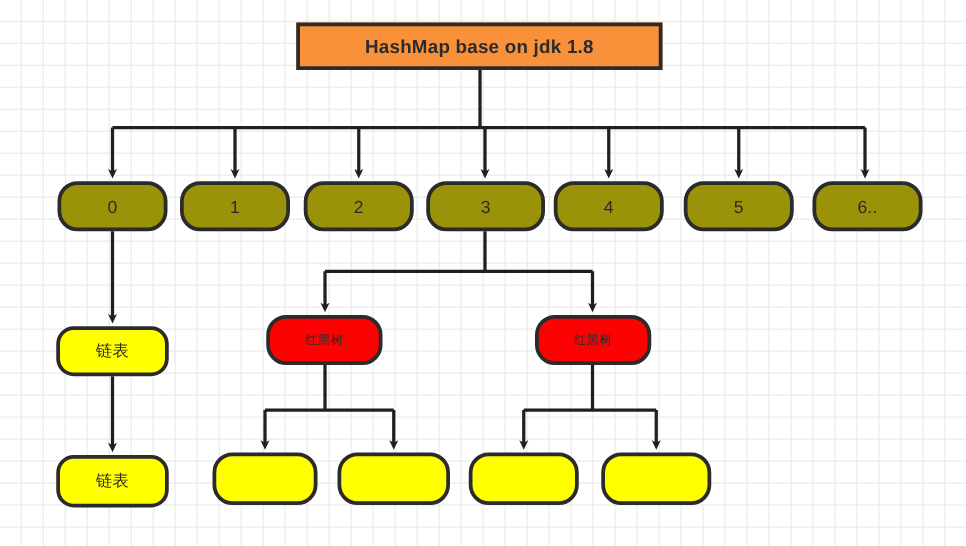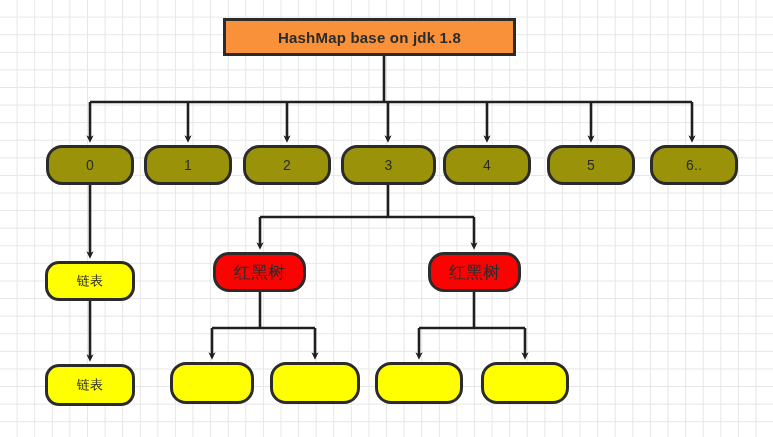--- a/index.html
+++ b/index.html
@@ -53,21 +53,21 @@
     font-size: 14px;
   }
   .node.chain {
     background: #ffff00;
     border-radius: 14px;
     font-size: 13px;
   }
   .node.tree {
     background: #fb0303;
     border-radius: 16px;
-    font-size: 17px;
+    font-size: 10px;
     font-weight: 500;
   }
   .node.leaf {
     background: #ffff00;
     border-radius: 16px;
   }
 </style>
 </head>
 <body>
 
@@ -106,21 +106,21 @@
       <path d="M212,328 L212,356" marker-end="url(#arrowhead)"></path>
       <path d="M315,328 L315,356" marker-end="url(#arrowhead)"></path>
 
       <path d="M474,292 L474,328"></path>
       <path d="M419,328 L525,328"></path>
       <path d="M419,328 L419,356" marker-end="url(#arrowhead)"></path>
       <path d="M525,328 L525,356" marker-end="url(#arrowhead)"></path>
     </g>
   </svg>
 
-  <div class="node root" id="root-node" style="left: 223px; top: 18px; width: 293px; height: 38px;">HashMap base on jdk 1.8</div>
+  <div class="node root" id="root-node" style="left: 237px; top: 18px; width: 293px; height: 38px;">HashMap base on jdk 1.8</div>
 
   <div class="node bucket" style="left: 46px; top: 145px; width: 88px; height: 40px;">0</div>
   <div class="node bucket" style="left: 144px; top: 145px; width: 88px; height: 40px;">1</div>
   <div class="node bucket" style="left: 243px; top: 145px; width: 88px; height: 40px;">2</div>
   <div class="node bucket" style="left: 341px; top: 145px; width: 95px; height: 40px;">3</div>
   <div class="node bucket" style="left: 443px; top: 145px; width: 88px; height: 40px;">4</div>
   <div class="node bucket" style="left: 547px; top: 145px; width: 88px; height: 40px;">5</div>
   <div class="node bucket" style="left: 650px; top: 145px; width: 88px; height: 40px;">6..</div>
 
   <div class="node chain" style="left: 45px; top: 261px; width: 90px; height: 40px;">链表</div>

